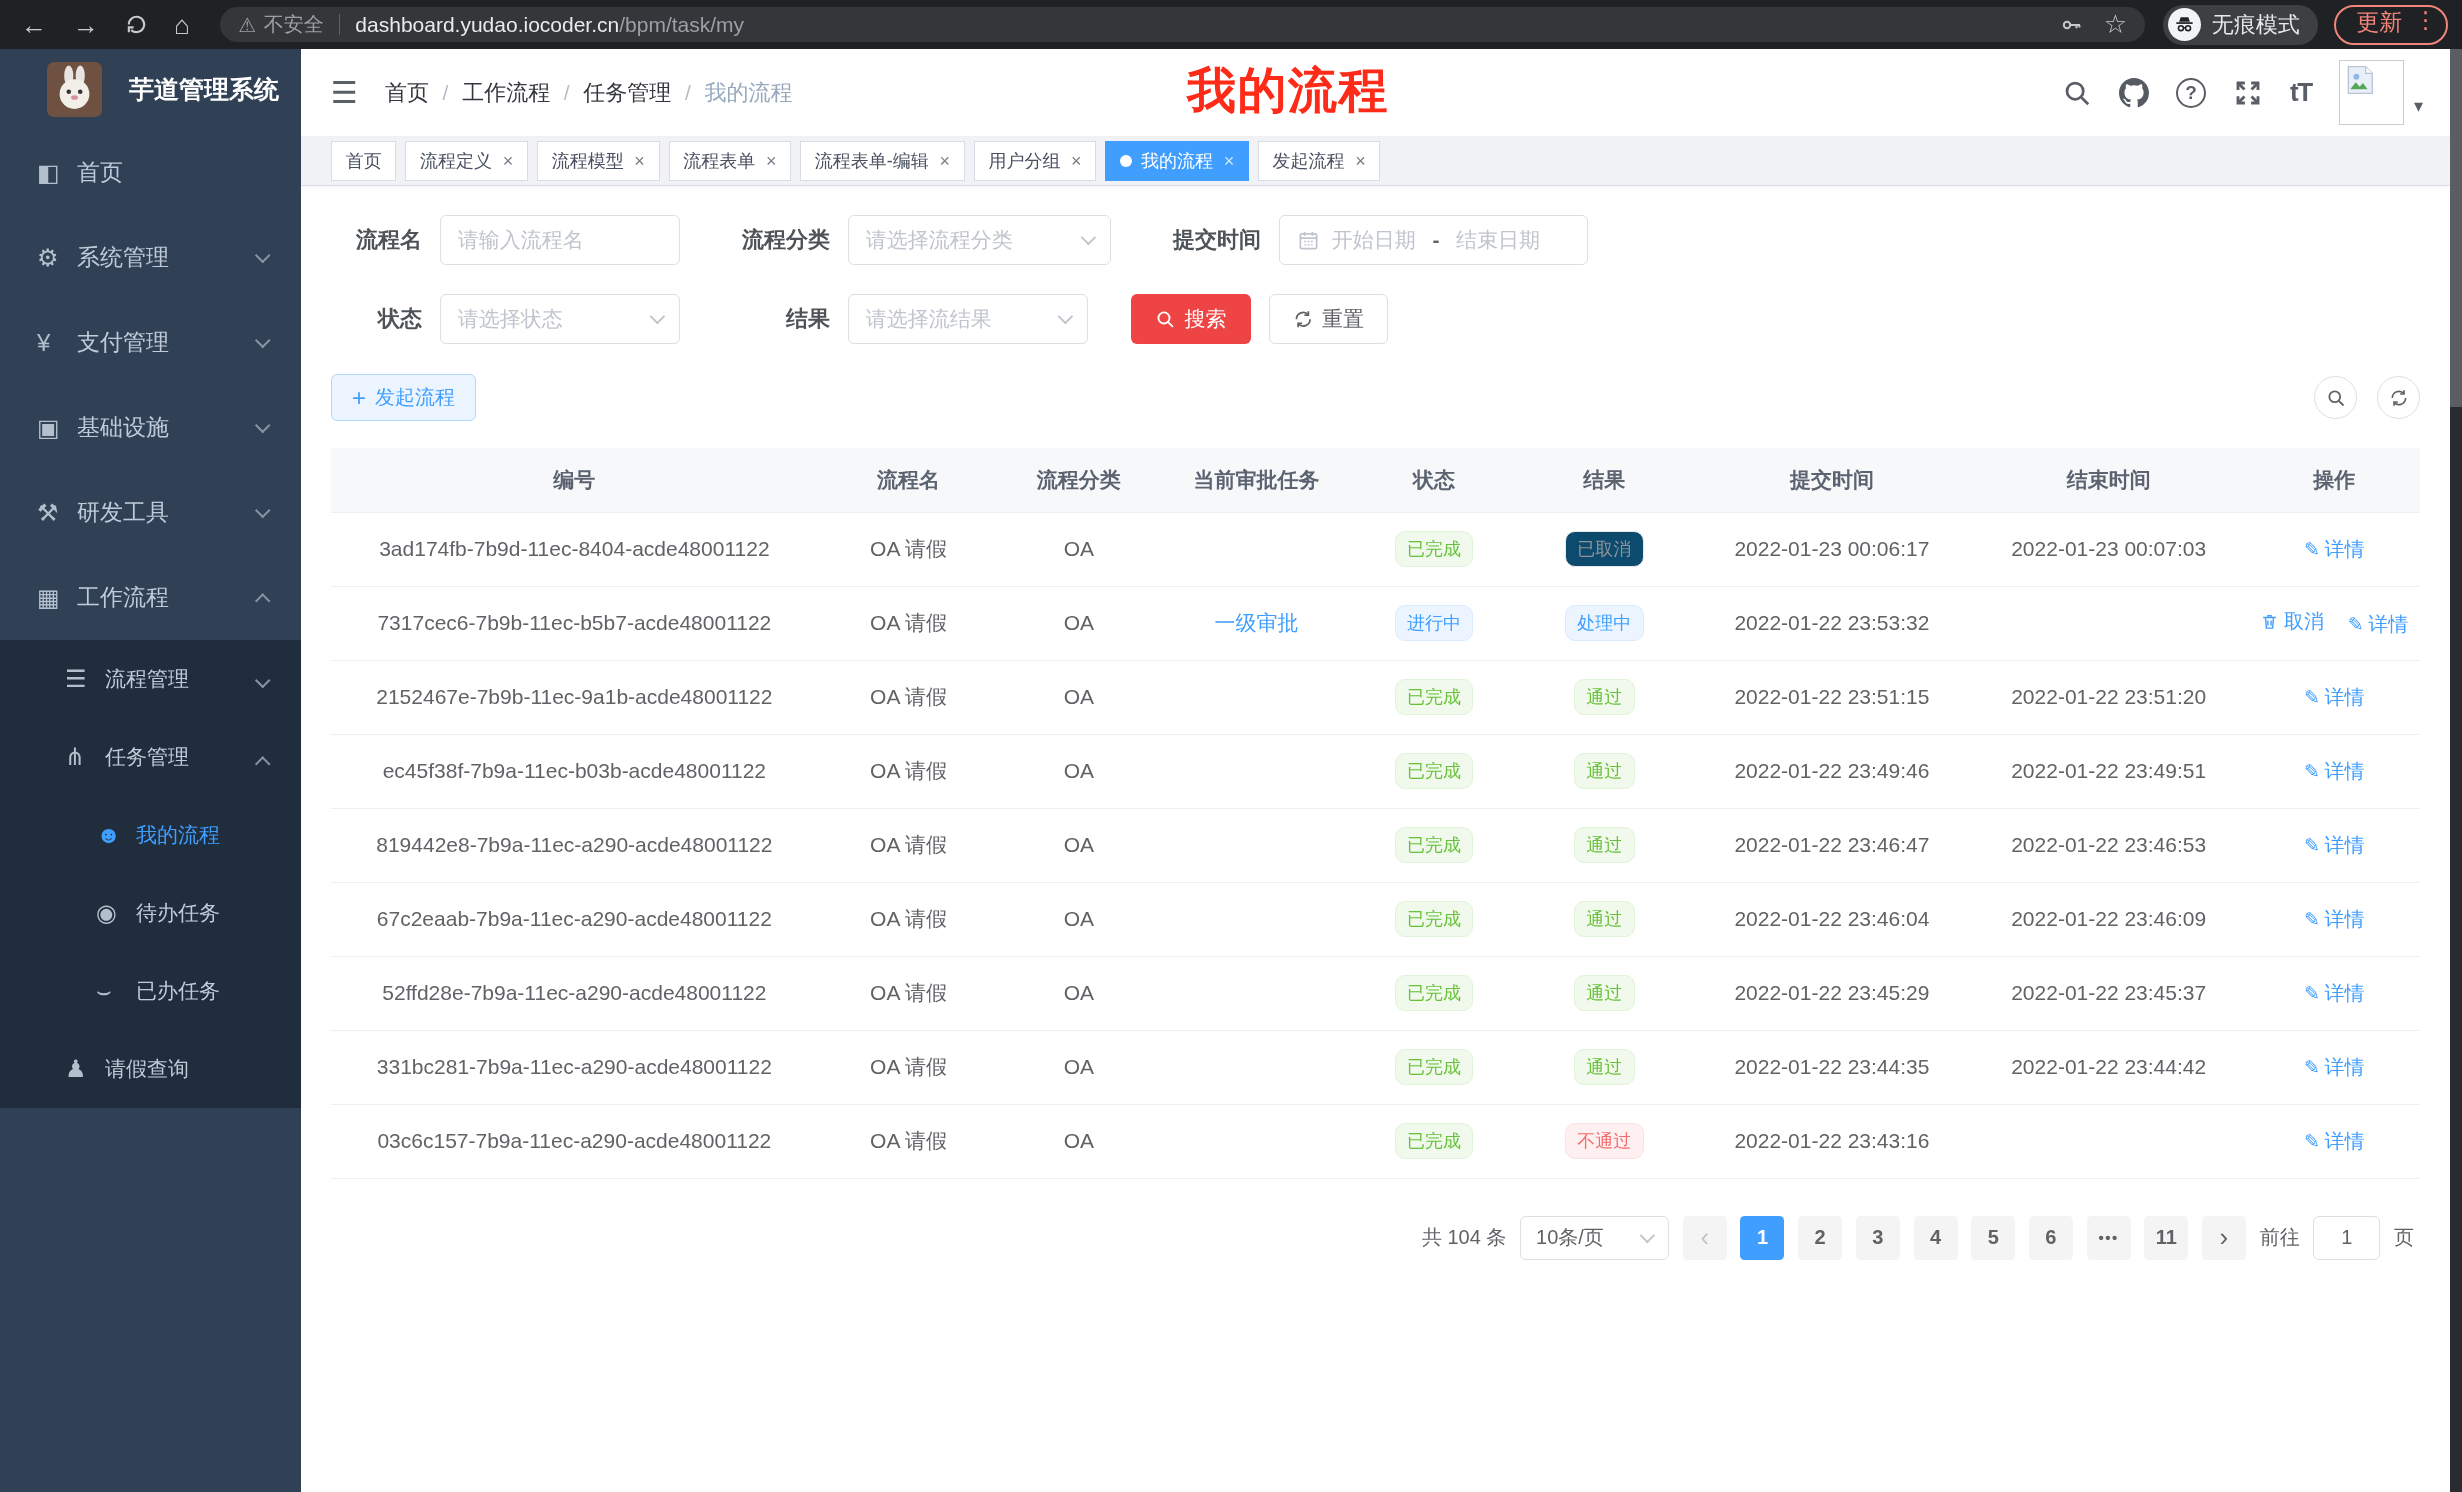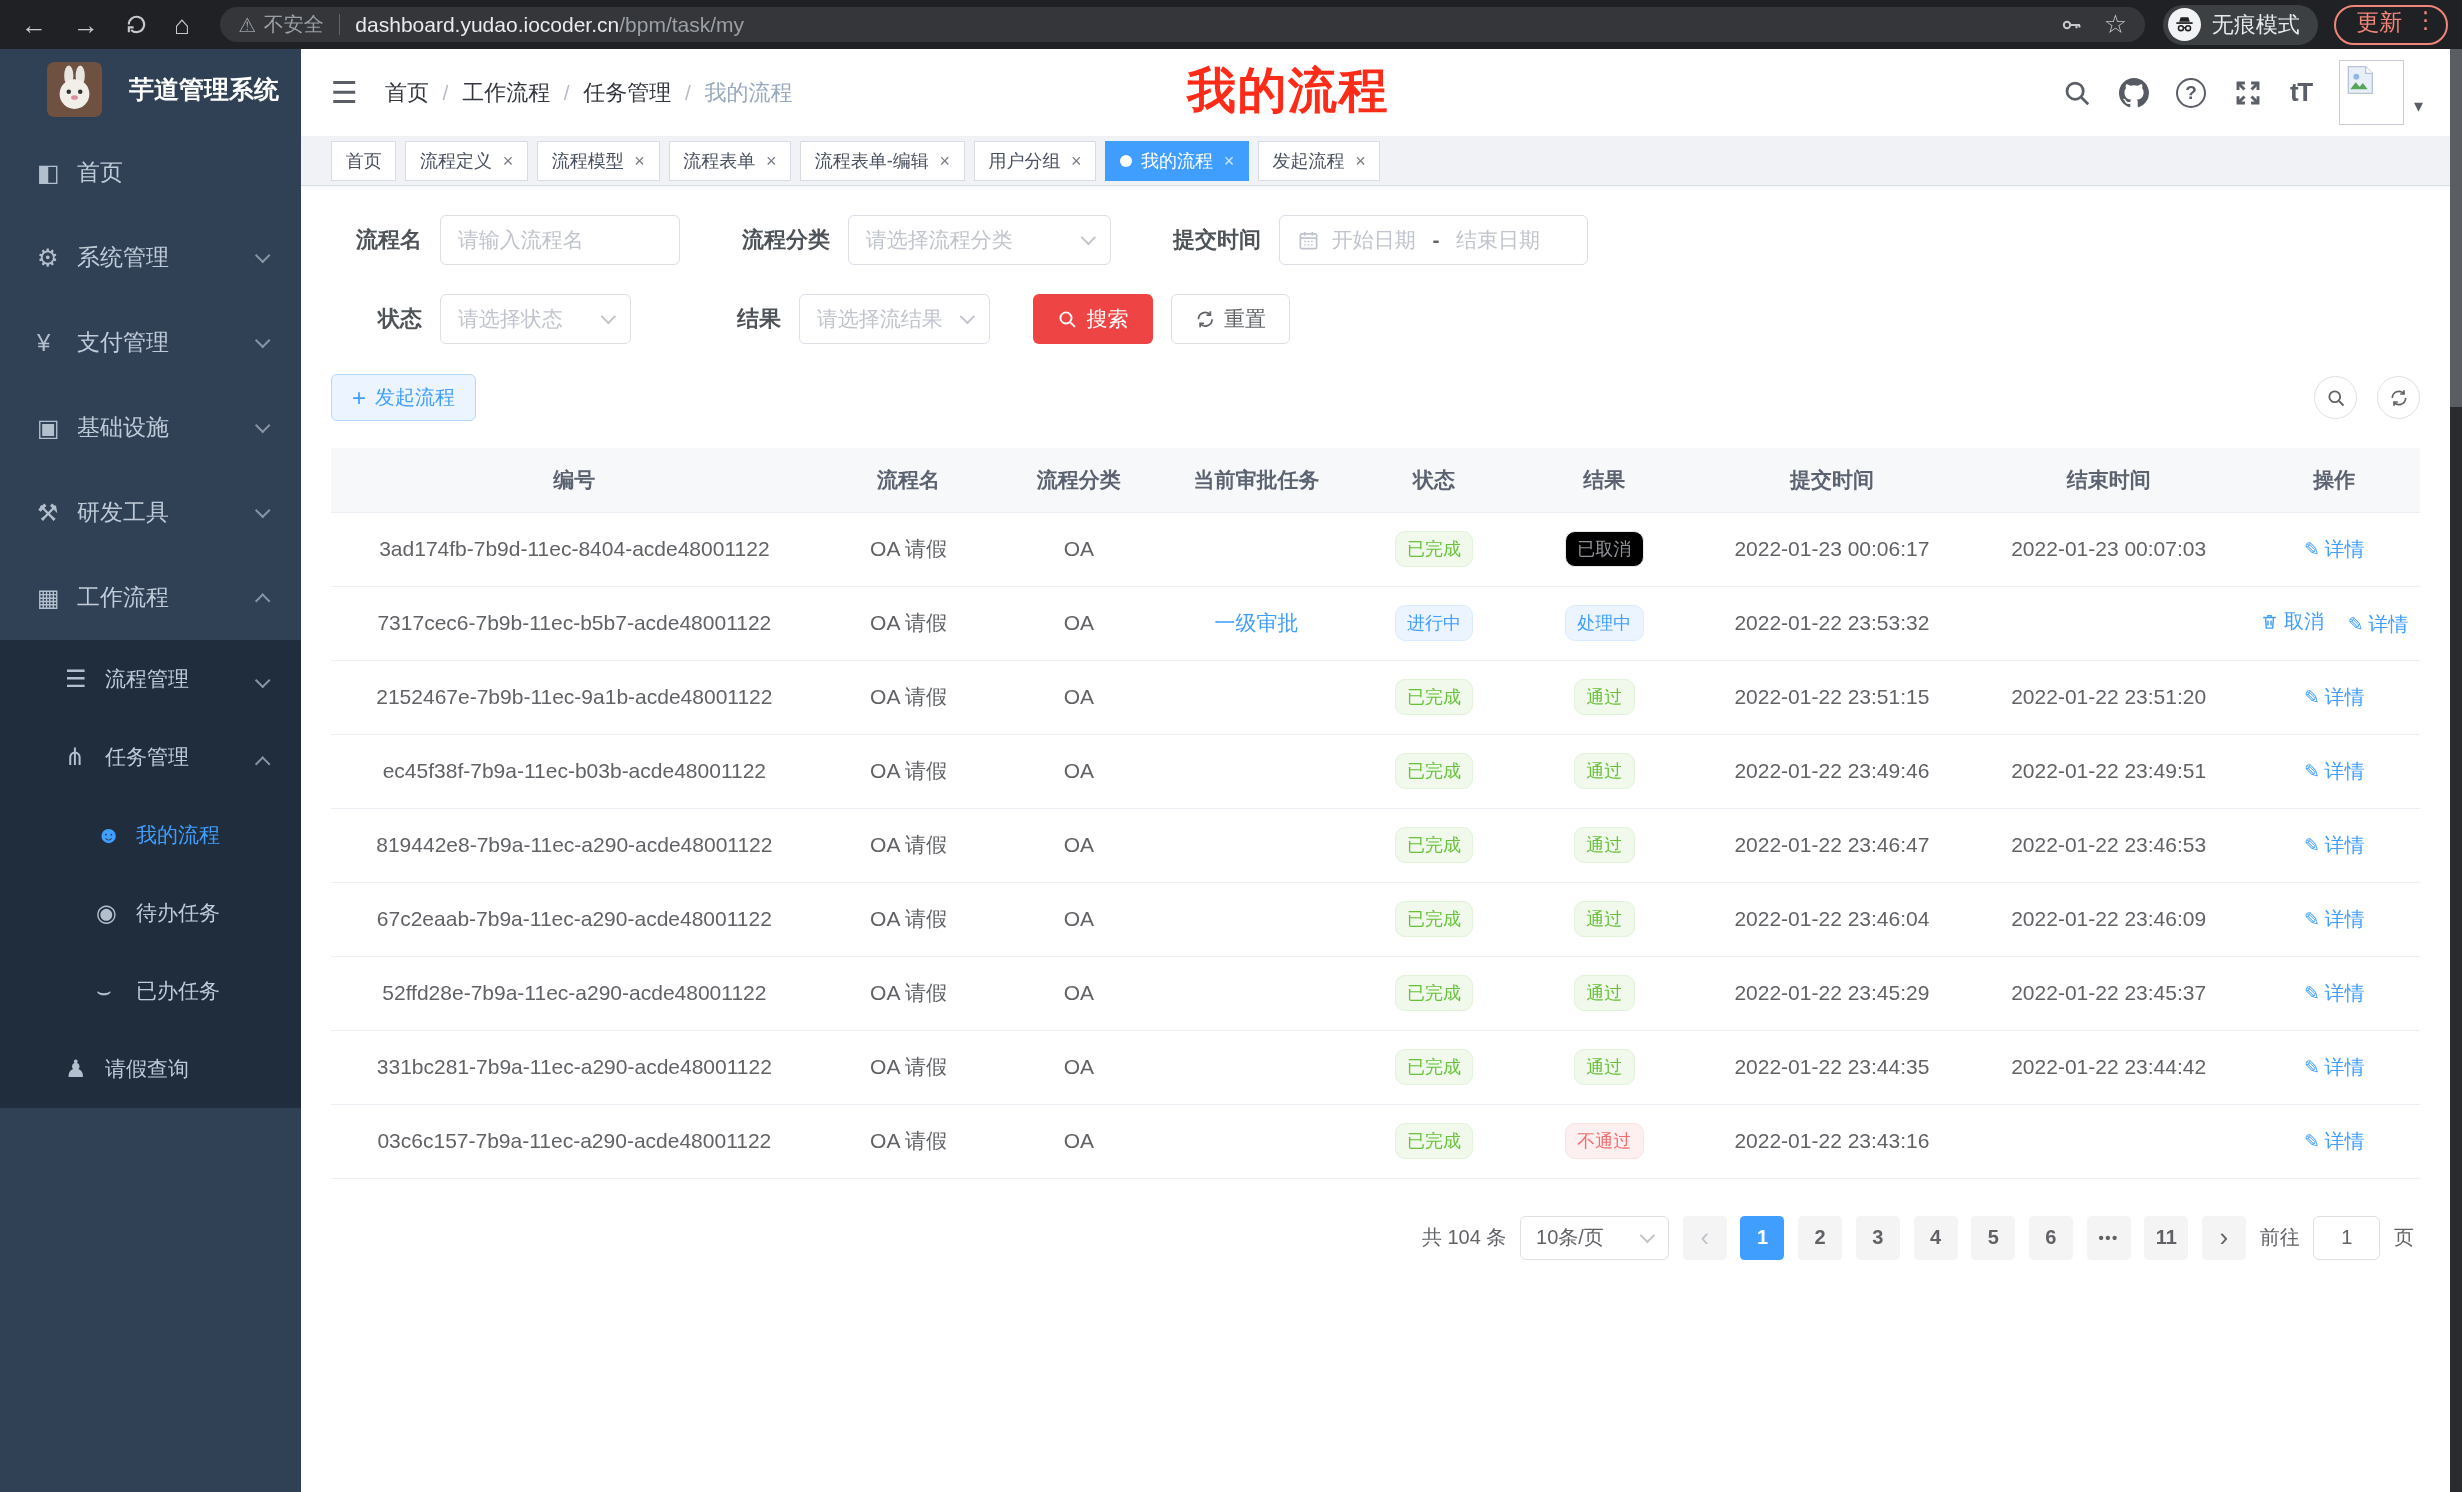--- a/index.html
+++ b/index.html
@@ -81,21 +81,21 @@
   
   .content { padding:0 30px; }
   .f-row { display:flex; align-items:center; margin-top:29px; }
   .f-item { display:flex; align-items:center; margin-right:43px; }
   .f-label { font-size:22px; color:#4e5358; font-weight:600; text-align:right; margin-right:18px; white-space:nowrap; }
   .w120 { width:91px; } .w140 { width:107px; }
   .f-input { height:50px; border:1.5px solid #dcdfe6; border-radius:6px; background:#fff; display:flex; align-items:center; padding:0 16.7px; }
   .ph { color:#c0c4cc; font-size:21px; white-space:nowrap; }
   .f-text { width:240px; }
   .f-select { width:263px; }
-  .f-select2 { width:191px;font-family:Liberation Mono, monospace; }
+  .f-select2 { width:240px;font-family:Liberation Mono, monospace; }
   .sel-chev { width:10.7px; height:10.7px; border-right:2.3px solid #c0c4cc; border-bottom:2.3px solid #c0c4cc; transform:rotate(45deg); margin-left:auto; margin-top:-4.6px; }
   .f-range { width:309px; }
   .f-range .cal { width:23px; height:23px; flex:none; margin-right:12px; }
   .range-sep { color:#606266; font-size:21px; font-weight:bold; margin:0 16.7px; }
   .btn { height:50px; border-radius:6px; font-size:21px; display:inline-flex; align-items:center; padding:0 23px; cursor:pointer; border:1.5px solid transparent; }
   .btn svg { width:20.5px; height:20.5px; margin-right:9px; }
   .btn-primary { background:#ef4444; color:#fff; }
   .btn-plain { background:#fff; color:#606266; border-color:#dcdfe6; margin-left:18px; }
 
   .toolbar { display:flex; align-items:center; margin-top:30px; position:relative; }
@@ -105,21 +105,21 @@
   .circ { width:43px; height:43px; border:1.5px solid #dcdfe6; border-radius:50%; display:flex; align-items:center; justify-content:center; color:#606266; cursor:pointer; background:#fff; }
   .circ svg { width:20px; height:20px; }
 
   
   table.grid { width:100%; border-collapse:collapse; margin-top:27px; table-layout:fixed; }
   .grid th { background:#f7f8fa; height:64px; font-size:21px; font-weight:bold; color:#5b6270; text-align:center; border-bottom:1.5px solid #ebeef5; }
   .grid td { height:74px; text-align:center; font-size:21px; color:#606266; border-bottom:1.5px solid #ebeef5; white-space:nowrap; overflow:hidden; }
   .task-link { color:#409eff; cursor:pointer; }
   .badge { display:inline-block; padding:5.3px 11.4px; border-radius:10px; font-size:18px; line-height:23px; border:1.5px solid transparent; }
   .badge.success { color:#67c23a; background:#f0f9eb; border-color:#e1f3d8; }
-  .badge.info    { color:#909399; background:#000000; border-color:#e9e9eb; }
+  .badge.info    { color:#909399; background:#0c4a6e; border-color:#e9e9eb; }
   .badge.primary { color:#409eff; background:#ecf5ff; border-color:#d9ecff; }
   .badge.danger  { color:#f56c6c; background:#fef0f0; border-color:#fde2e2; }
   .ops .op { color:#409eff; font-size:20px; cursor:pointer; display:inline-flex; align-items:center; margin:0 9px; text-decoration:none; }
   .ops .op svg { width:19px; height:19px; margin-right:4.6px; }
   .ops .pencil { font-size:19px; margin-right:4.6px; }
 
   
   .pager { display:flex; align-items:center; justify-content:flex-end; margin-top:37px; gap:13.7px; padding-right:6px; font-size:20px; color:#606266; }
   .psize { width:149px; height:44px; border:1.5px solid #dcdfe6; border-radius:6px; display:flex; align-items:center; padding:0 15px; color:#606266; cursor:pointer; }
   .pbtn { min-width:44px; height:44px; background:#f4f4f5; border-radius:4.6px; display:flex; align-items:center; justify-content:center; font-size:20px; font-weight:600; color:#606266; cursor:pointer; padding:0 7.6px; }

